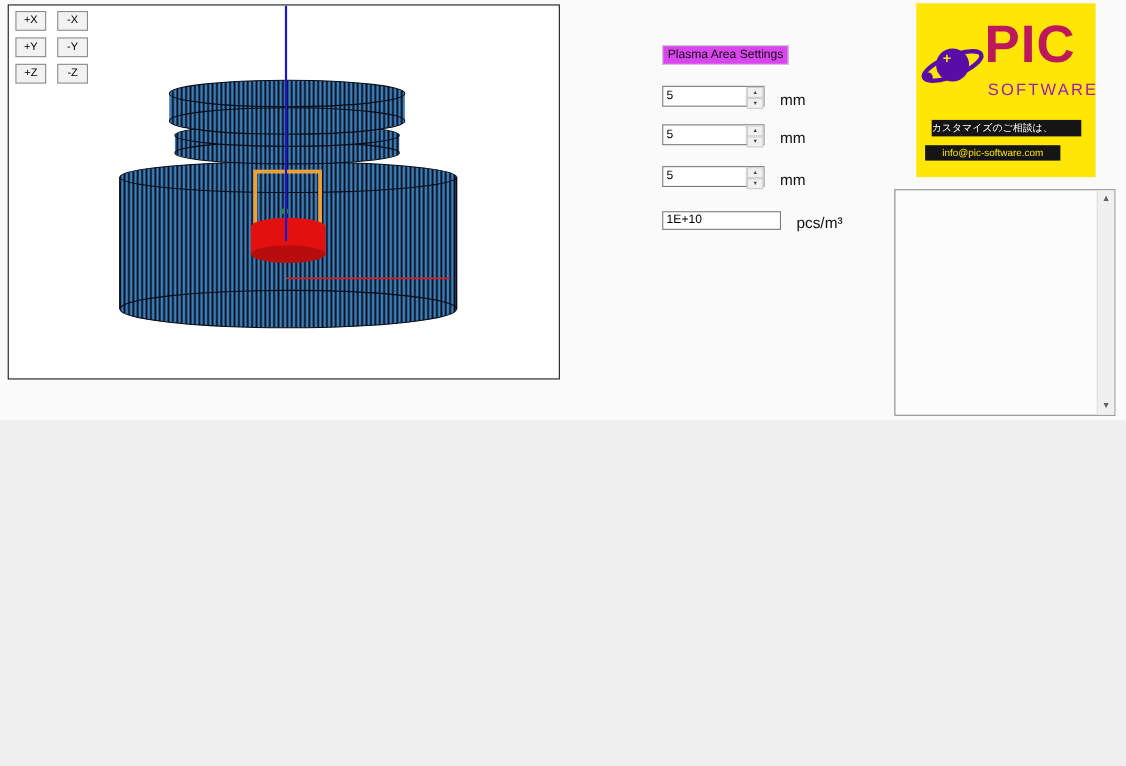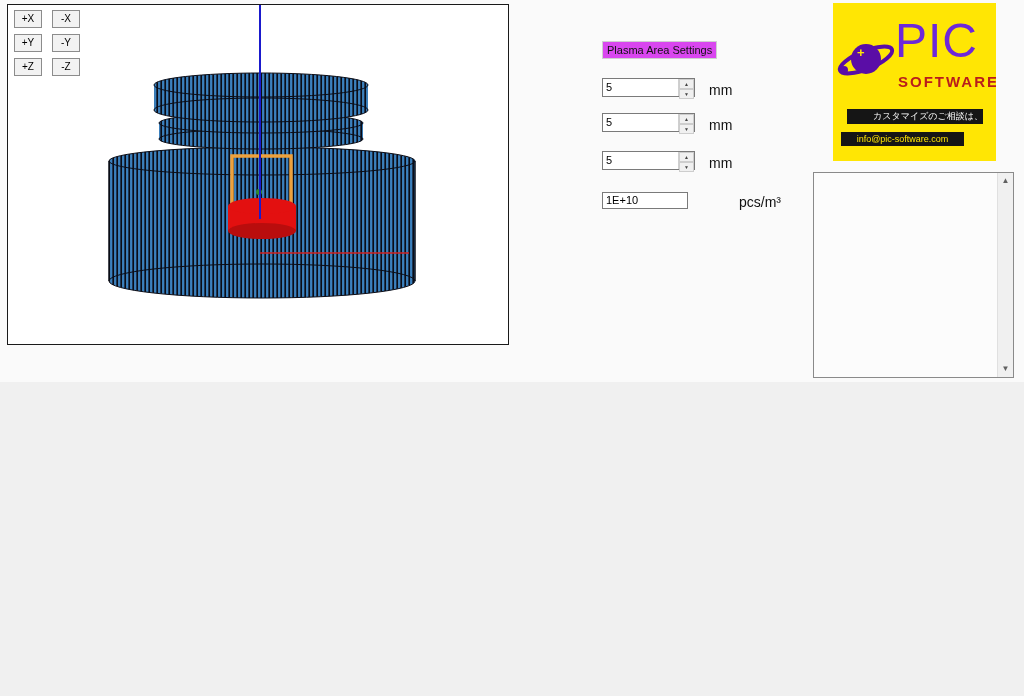--- a/index.html
+++ b/index.html
@@ -20,23 +20,23 @@
 
   
   .spin{position:absolute;display:flex;background:#fff;border:1px solid #7a7a7a;height:19px}
   .spin .val{flex:1;font-size:11px;padding:2px 3px;overflow:hidden;white-space:nowrap}
   .spin .arr{width:16px;display:flex;flex-direction:column;border-left:1px solid #cfcfcf}
   .spin .arr span{flex:1;font-size:5px;line-height:8px;text-align:center;color:#444;background:#f0f0f0;border:1px solid #cdcdcd;cursor:pointer}
   .txtinput{position:absolute;background:#fff;border:1px solid #7a7a7a;font-size:11px;padding:1px 3px;overflow:hidden;white-space:nowrap}
 
   
   .logo{position:absolute;left:833px;top:3px;width:163px;height:158px;background:#ffe604;overflow:hidden}
-  .logo .pic{position:absolute;left:62px;top:10px;font-size:48px;font-weight:normal;color:#6d28d9;letter-spacing:1px}
-  .logo .soft{position:absolute;left:65px;top:70px;font-size:15px;font-weight:bold;color:#b91c1c;letter-spacing:2px}
-  .logo .bar1{position:absolute;left:14px;top:106px;width:136px;height:15px;background:#151515;color:#fff;font-size:9px;text-align:right;line-height:15px;white-space:nowrap;overflow:hidden}
+  .logo .pic{position:absolute;left:62px;top:10px;font-size:48px;font-weight:bold;color:#be185d;letter-spacing:1px}
+  .logo .soft{position:absolute;left:65px;top:70px;font-size:15px;font-weight:normal;color:#a21caf;letter-spacing:2px}
+  .logo .bar1{position:absolute;left:14px;top:106px;width:136px;height:15px;background:#151515;color:#fff;font-size:9px;text-align:left;line-height:15px;white-space:nowrap;overflow:hidden}
   .logo .bar2{position:absolute;left:8px;top:129px;width:123px;height:14px;background:#151515;color:#ffe604;font-size:9px;text-align:center;line-height:14px;white-space:nowrap;overflow:hidden}
   .logo .atom{position:absolute;left:2px;top:24px}
 
   
   .listbox{position:absolute;left:813px;top:172px;width:201px;height:206px;background:#fcfcfc;border:1px solid #8a8a8a}
   .vsb{position:absolute;right:0;top:0;width:16px;height:100%;background:#f0f0f0;border-left:1px solid #e0e0e0;display:flex;flex-direction:column;justify-content:space-between}
   .vsb span{height:16px;font-size:8px;text-align:center;line-height:16px;color:#606060;cursor:pointer}
 </style>
 </head>
 <body>
@@ -118,22 +118,22 @@
 
     <div class="spin" style="left:602px;top:151px;width:93px">
       <span class="val">5</span>
       <span class="arr">
           <span>▲</span>
           <span>▼</span>
         </span>
     </div>
     <div class="unit" style="left:709px;top:155px">mm</div>
 
-    <div class="txtinput" style="left:602px;top:192px;width:86px;height:17px">1E+10</div>
-    <div class="unit" style="left:739px;top:194px">pcs/m³</div>
+    <div class="txtinput" style="left:602px;top:192px;width:108px;height:17px">1E+10</div>
+    <div class="unit" style="left:724px;top:194px">pcs/m³</div>
 
     <div class="logo">
       <svg class="atom" width="62" height="62" viewBox="0 0 62 62">
         <ellipse cx="31" cy="33" rx="28" ry="9" fill="none" stroke="#5a0da6" stroke-width="4" transform="rotate(-22 31 33)"></ellipse>
         <circle cx="31" cy="32" r="15" fill="#5a0da6"></circle>
         <circle cx="9" cy="43" r="4" fill="#5a0da6"></circle>
         <text x="22" y="30" font-size="13" fill="#ffe604" font-weight="bold">+</text>
       </svg>
       <div class="pic">PIC</div>
       <div class="soft">SOFTWARE</div>

